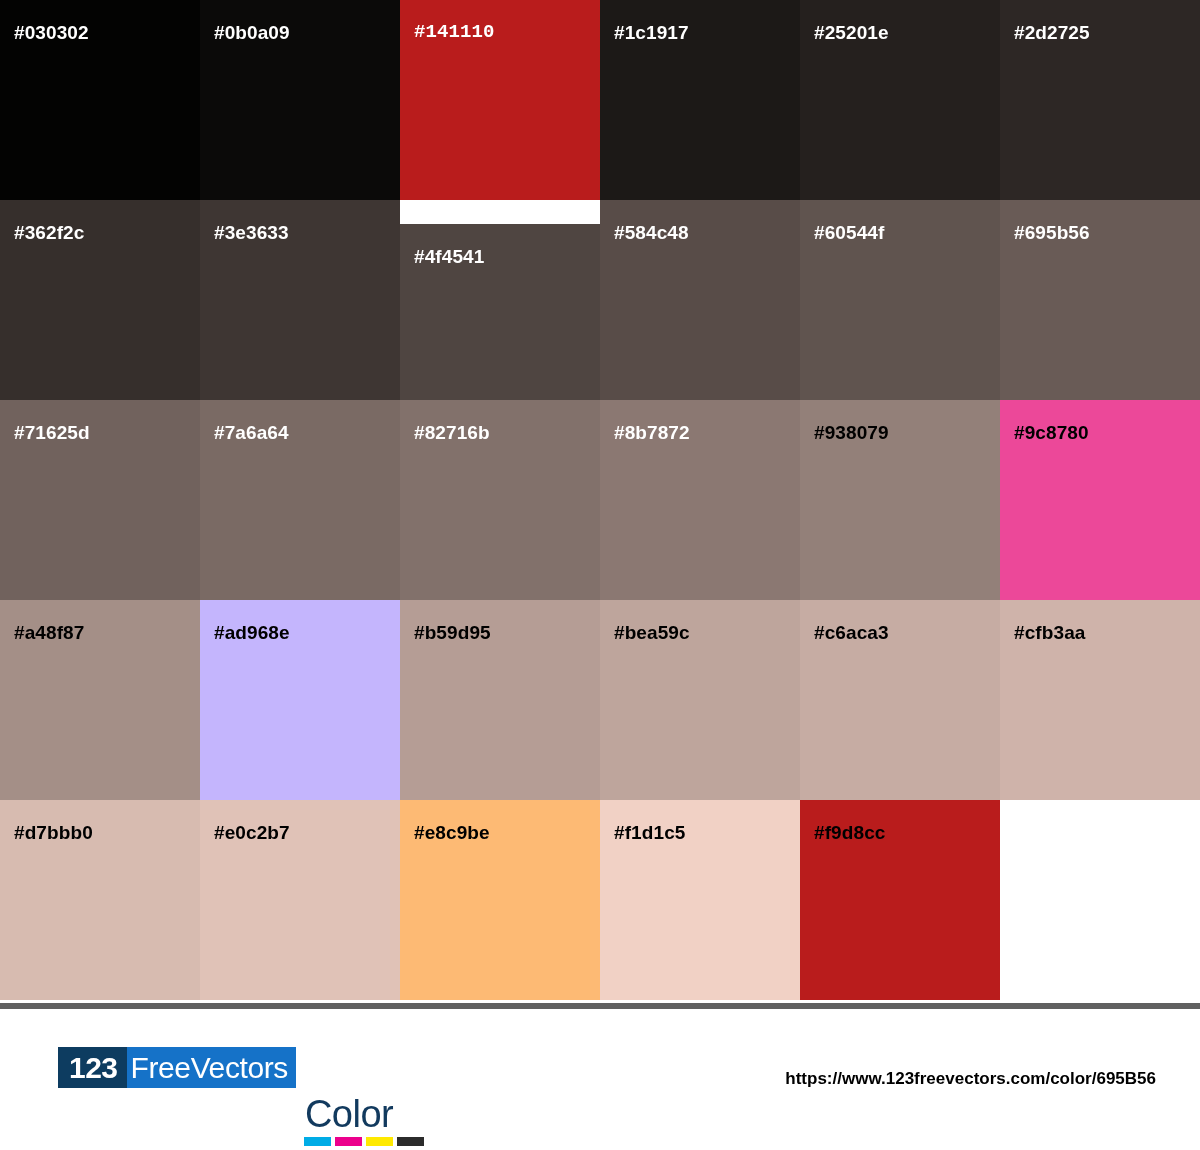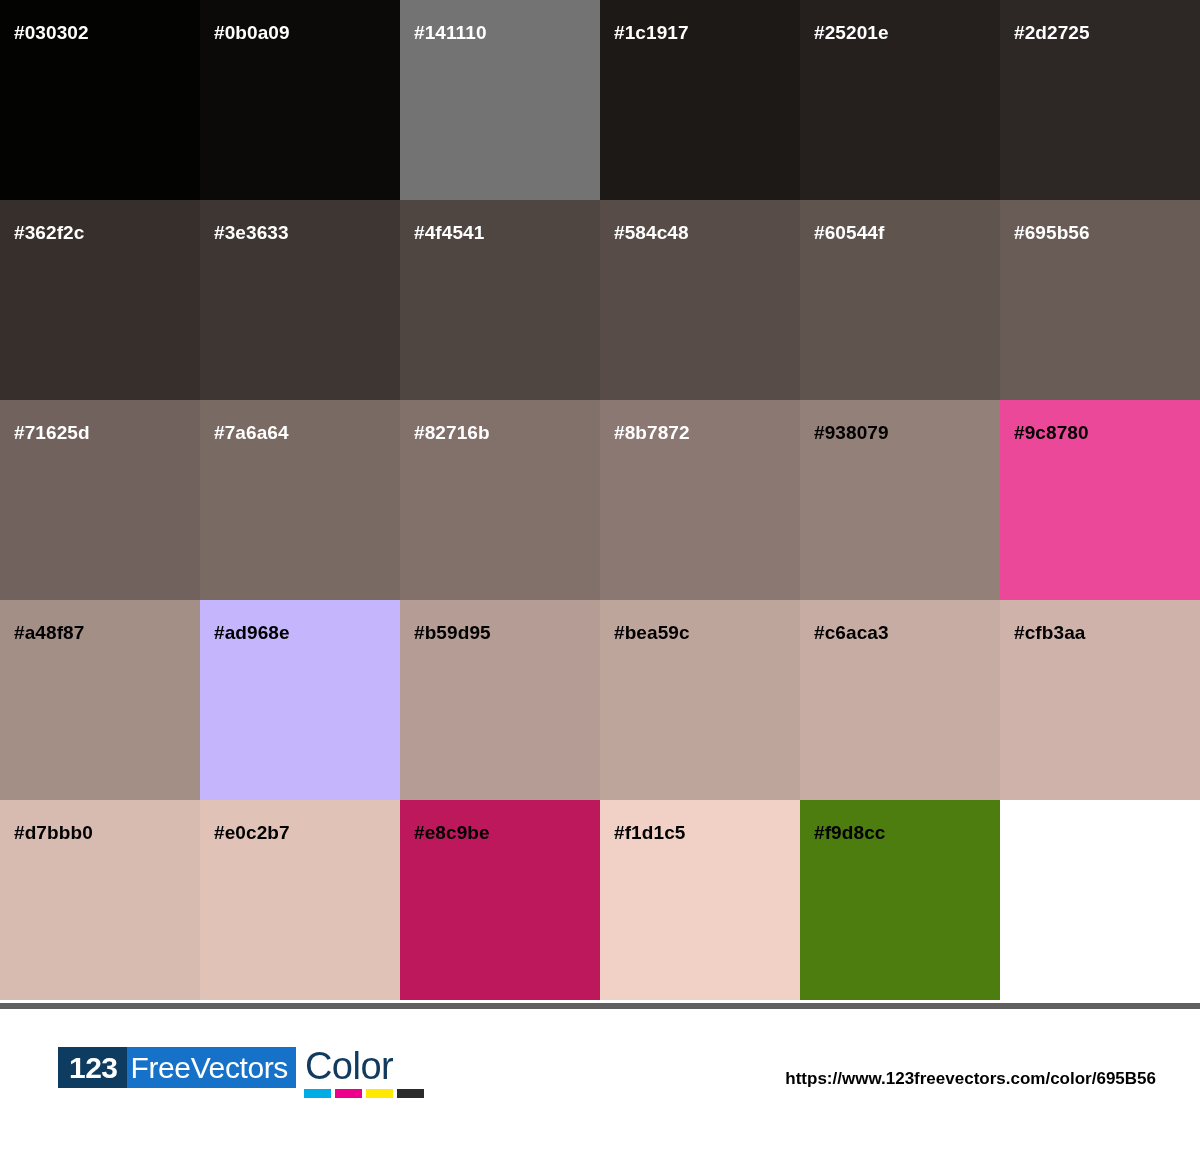--- a/index.html
+++ b/index.html
@@ -90,20 +90,21 @@
     font-weight: normal;
     line-height: 41px;
     padding: 0 8px 16px 4px;
     letter-spacing: -0.4px;
   }
   .logo-color-wrap {
     margin-left: 8px;
     display: flex;
     flex-direction: column;
     align-items: stretch;
+    margin-top: 48px;
   }
   .logo-color-text {
     color: #123a5e;
     font-size: 38px;
     font-weight: 300;
     line-height: 38px;
     letter-spacing: -0.5px;
     padding-left: 1px;
   }
   .cmyk-bars {
@@ -127,39 +128,39 @@
 </head>
 <body>
 
 <div id="swatch-grid">
     <div class="swatch light-text" style="background: rgb(3, 3, 2);">
       <span class="swatch-label">#030302</span>
     </div>
     <div class="swatch light-text" style="background: rgb(11, 10, 9);">
       <span class="swatch-label">#0b0a09</span>
     </div>
-    <div class="swatch light-text" style="background: #737373;">
+    <div class="swatch light-text" style="background: #b91c1c; font-family: Liberation Mono, monospace;">
       <span class="swatch-label">#141110</span>
     </div>
     <div class="swatch light-text" style="background: rgb(28, 25, 23);">
       <span class="swatch-label">#1c1917</span>
     </div>
     <div class="swatch light-text" style="background: rgb(37, 32, 30);">
       <span class="swatch-label">#25201e</span>
     </div>
     <div class="swatch light-text" style="background: rgb(45, 39, 37);">
       <span class="swatch-label">#2d2725</span>
     </div>
     <div class="swatch light-text" style="background: rgb(54, 47, 44);">
       <span class="swatch-label">#362f2c</span>
     </div>
     <div class="swatch light-text" style="background: rgb(62, 54, 51);">
       <span class="swatch-label">#3e3633</span>
     </div>
-    <div class="swatch light-text" style="background: rgb(79, 69, 65);">
+    <div class="swatch light-text" style="background: rgb(79, 69, 65); margin-top: 24px;">
       <span class="swatch-label">#4f4541</span>
     </div>
     <div class="swatch light-text" style="background: rgb(88, 76, 72);">
       <span class="swatch-label">#584c48</span>
     </div>
     <div class="swatch light-text" style="background: rgb(96, 84, 79);">
       <span class="swatch-label">#60544f</span>
     </div>
     <div class="swatch light-text" style="background: rgb(105, 91, 86);">
       <span class="swatch-label">#695b56</span>
@@ -199,27 +200,27 @@
     </div>
     <div class="swatch dark-text" style="background: rgb(207, 179, 170);">
       <span class="swatch-label">#cfb3aa</span>
     </div>
     <div class="swatch dark-text" style="background: rgb(215, 187, 176);">
       <span class="swatch-label">#d7bbb0</span>
     </div>
     <div class="swatch dark-text" style="background: rgb(224, 194, 183);">
       <span class="swatch-label">#e0c2b7</span>
     </div>
-    <div class="swatch dark-text" style="background: #be185d;">
+    <div class="swatch dark-text" style="background: #fdba74;">
       <span class="swatch-label">#e8c9be</span>
     </div>
     <div class="swatch dark-text" style="background: rgb(241, 209, 197);">
       <span class="swatch-label">#f1d1c5</span>
     </div>
-    <div class="swatch dark-text" style="background: #4d7c0f; text-align: center;">
+    <div class="swatch dark-text" style="background: #b91c1c; text-align: center;">
       <span class="swatch-label">#f9d8cc</span>
     </div>
   </div>
 
 <div id="grid-footer-gap"></div>
 <div id="separator-bar"></div>
 
 <div id="footer">
 
   <div id="brand-logo">

